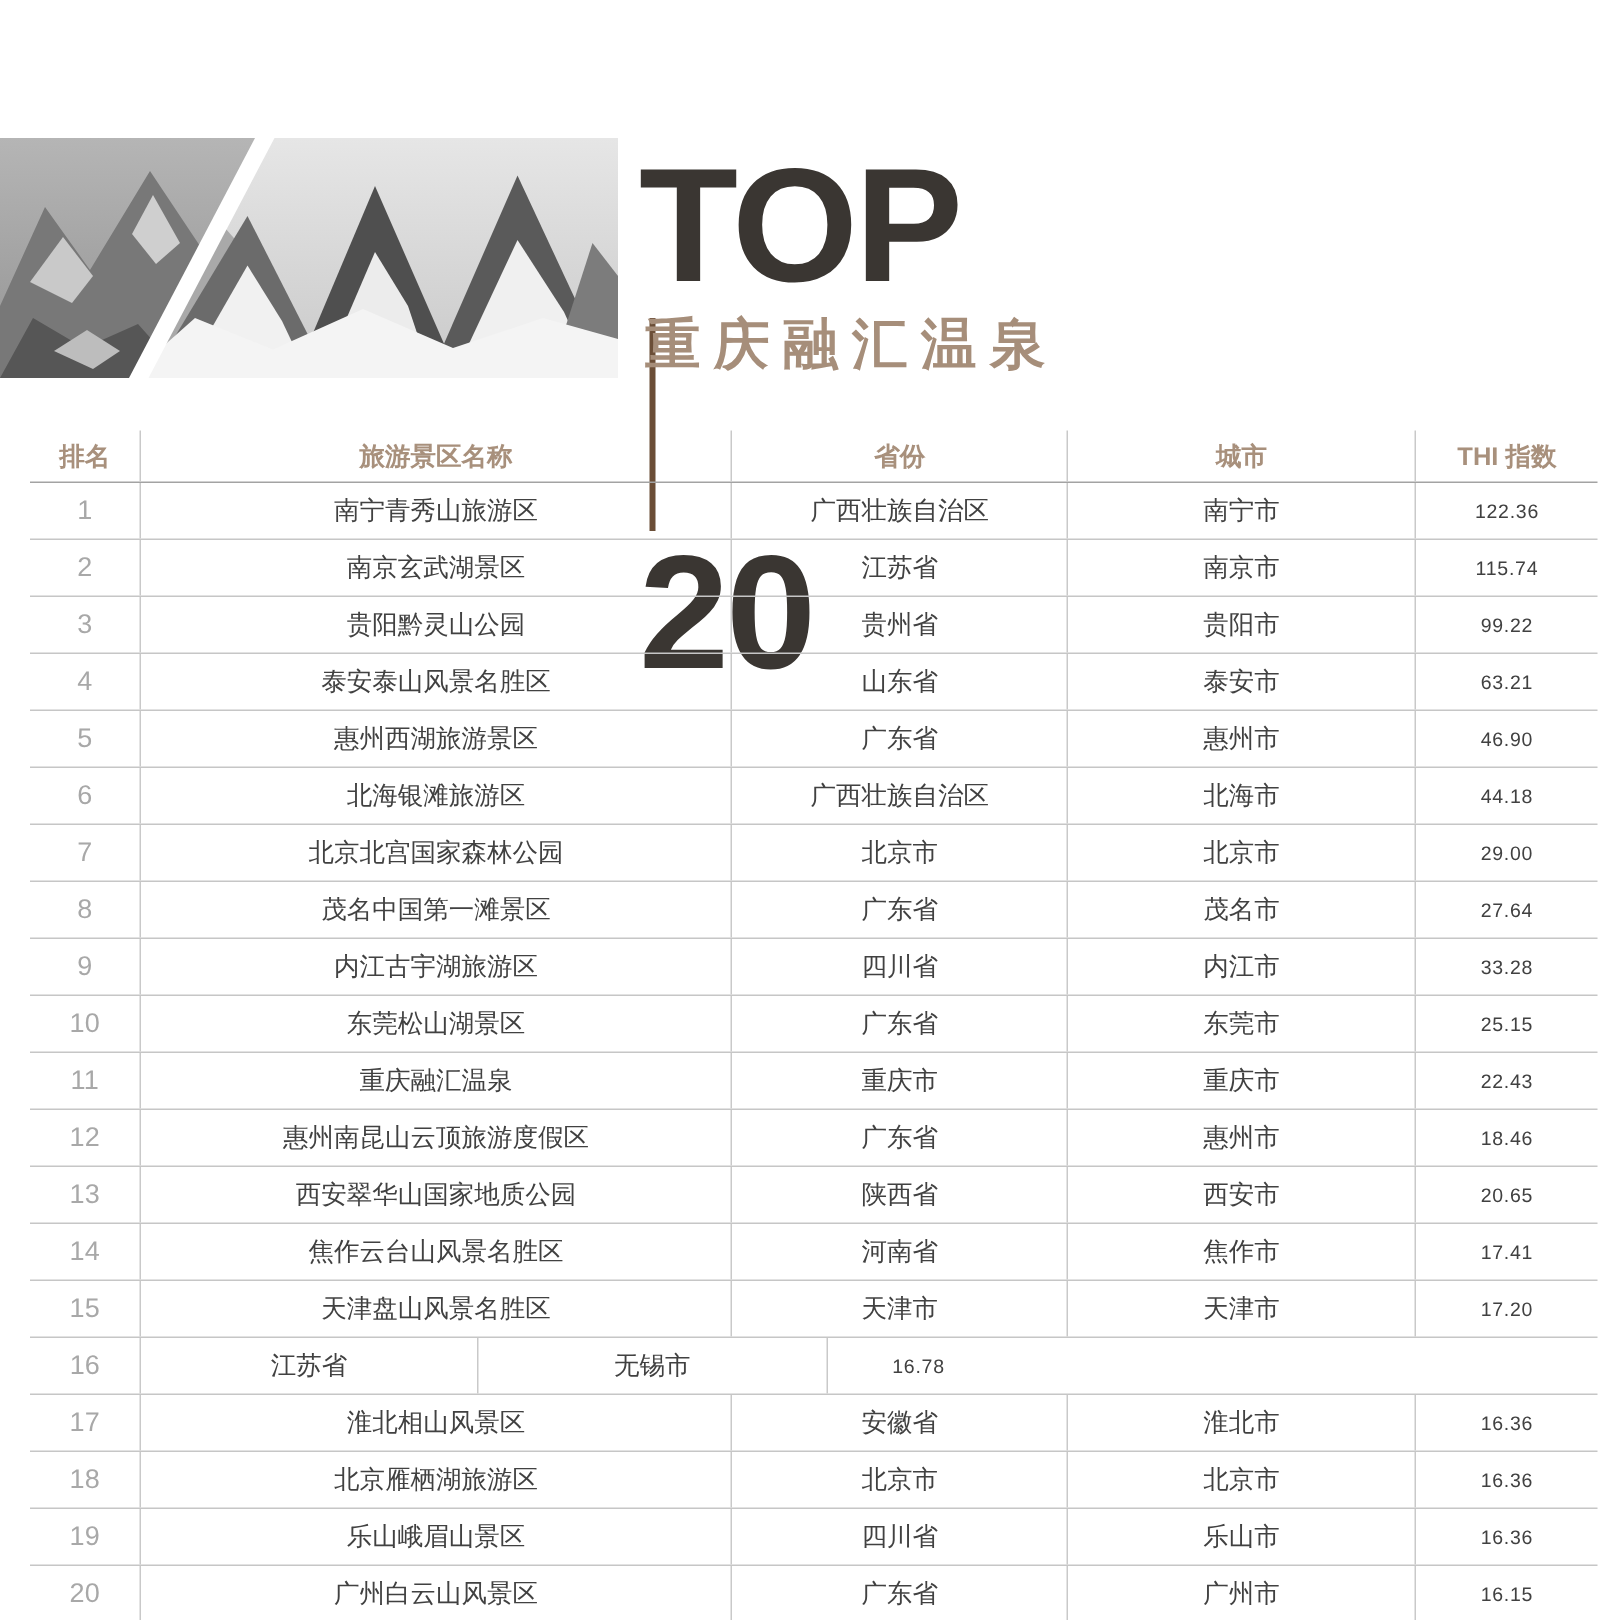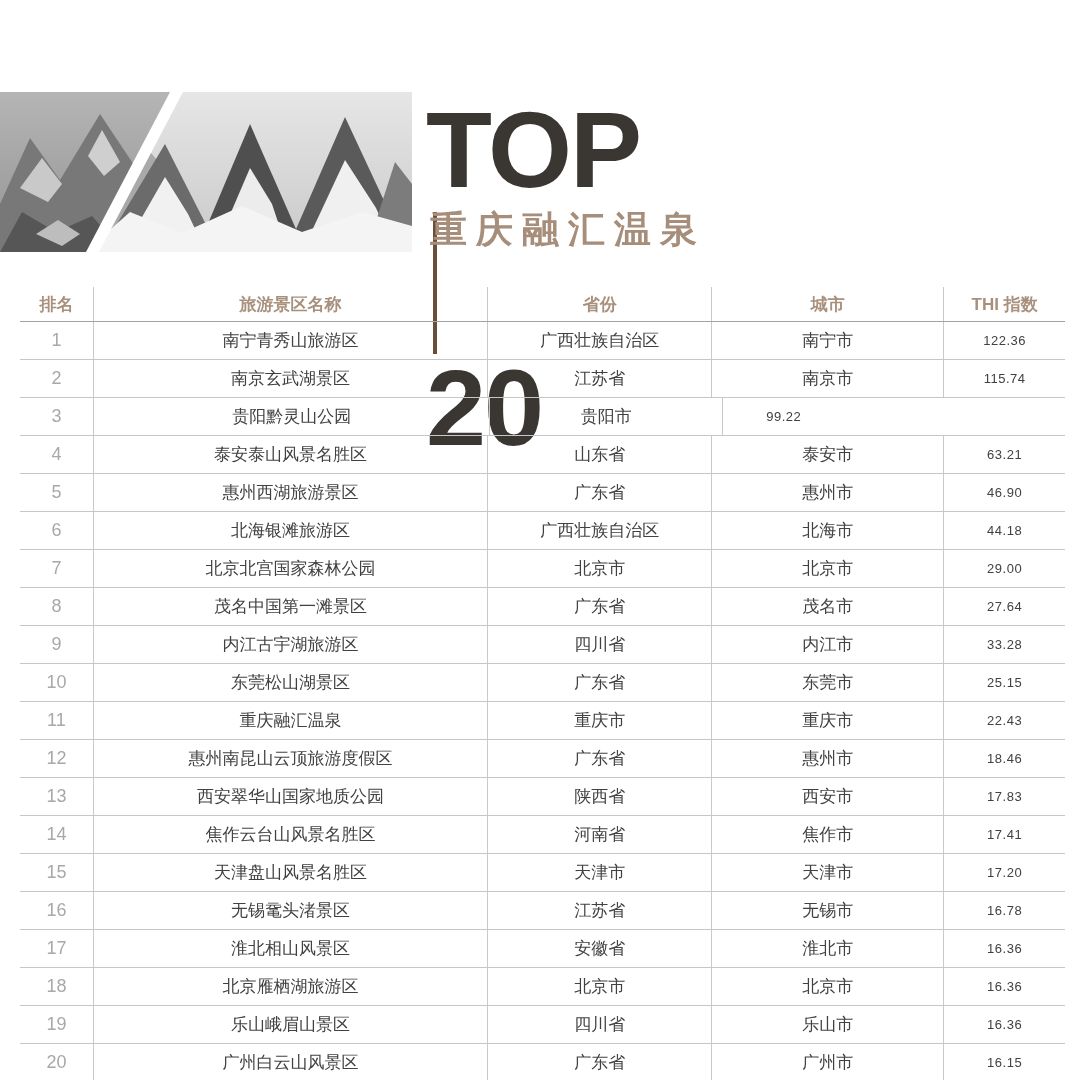--- a/index.html
+++ b/index.html
@@ -158,20 +158,21 @@
         <div class="trow">
           <div class="cell col0 rank">2</div>
           <div class="cell col1">南京玄武湖景区</div>
           <div class="cell col2">江苏省</div>
           <div class="cell col3">南京市</div>
           <div class="cell col4 num">115.74</div>
         </div>
         <div class="trow">
           <div class="cell col0 rank">3</div>
           <div class="cell col1">贵阳黔灵山公园</div>
+          <div class="cell col2">贵州省</div>
           <div class="cell col3">贵阳市</div>
           <div class="cell col4 num">99.22</div>
         </div>
         <div class="trow">
           <div class="cell col0 rank">4</div>
           <div class="cell col1">泰安泰山风景名胜区</div>
           <div class="cell col2">山东省</div>
           <div class="cell col3">泰安市</div>
           <div class="cell col4 num">63.21</div>
         </div>
@@ -229,39 +230,38 @@
           <div class="cell col1">惠州南昆山云顶旅游度假区</div>
           <div class="cell col2">广东省</div>
           <div class="cell col3">惠州市</div>
           <div class="cell col4 num">18.46</div>
         </div>
         <div class="trow">
           <div class="cell col0 rank">13</div>
           <div class="cell col1">西安翠华山国家地质公园</div>
           <div class="cell col2">陕西省</div>
           <div class="cell col3">西安市</div>
-          <div class="cell col4 num">17.83</div>
+          <div class="cell col4 num">20.65</div>
         </div>
         <div class="trow">
           <div class="cell col0 rank">14</div>
           <div class="cell col1">焦作云台山风景名胜区</div>
           <div class="cell col2">河南省</div>
           <div class="cell col3">焦作市</div>
           <div class="cell col4 num">17.41</div>
         </div>
         <div class="trow">
           <div class="cell col0 rank">15</div>
           <div class="cell col1">天津盘山风景名胜区</div>
           <div class="cell col2">天津市</div>
           <div class="cell col3">天津市</div>
           <div class="cell col4 num">17.20</div>
         </div>
         <div class="trow">
           <div class="cell col0 rank">16</div>
-          <div class="cell col1">无锡鼋头渚景区</div>
           <div class="cell col2">江苏省</div>
           <div class="cell col3">无锡市</div>
           <div class="cell col4 num">16.78</div>
         </div>
         <div class="trow">
           <div class="cell col0 rank">17</div>
           <div class="cell col1">淮北相山风景区</div>
           <div class="cell col2">安徽省</div>
           <div class="cell col3">淮北市</div>
           <div class="cell col4 num">16.36</div>

